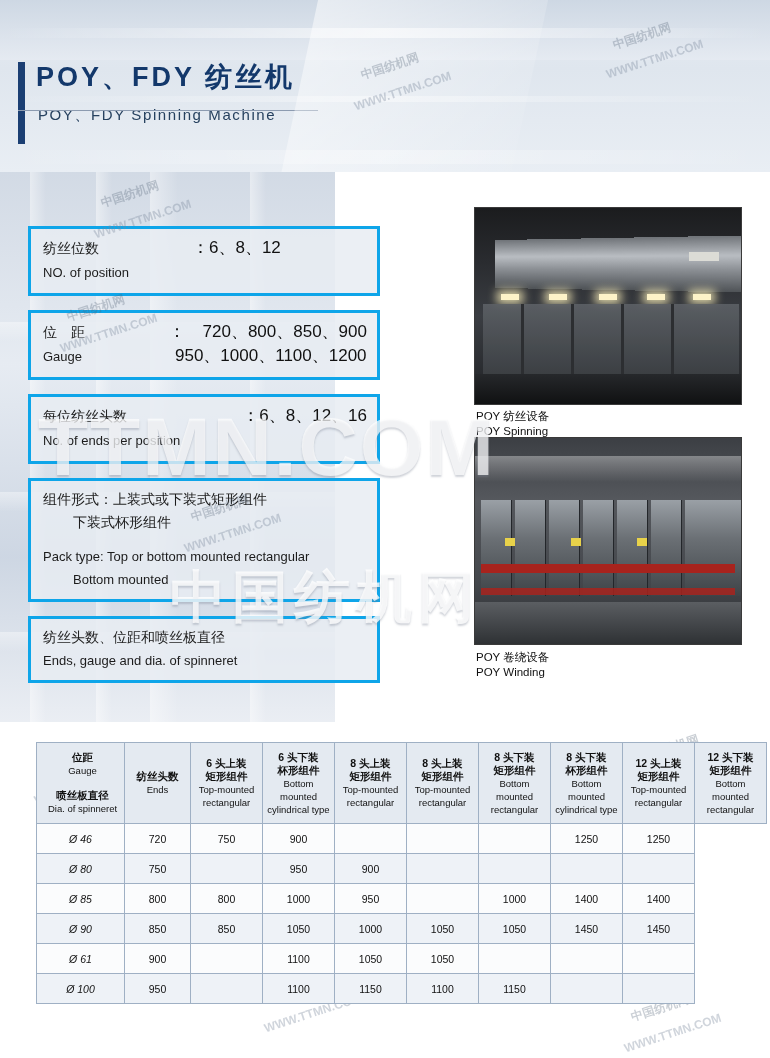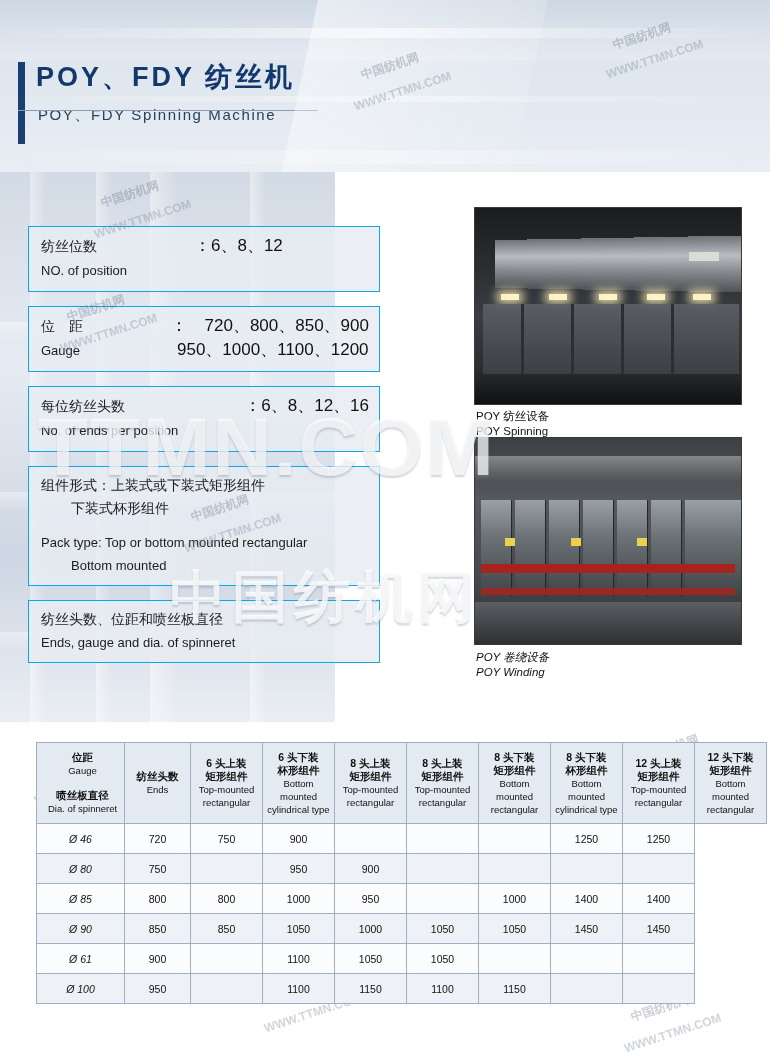--- a/index.html
+++ b/index.html
@@ -110,21 +110,21 @@
     background: #ffffff;
   }
 
   
   .specs {
     position: absolute;
     left: 28px; top: 226px;
     width: 352px;
   }
   .spec {
-    border: 1px solid #0ea5e9;
+    border: 3px solid #0ea5e9;
     background: rgba(231,236,242,.85);
     margin-bottom: 14px;
     padding: 7px 10px 8px 12px;
     position: relative;
     box-sizing: border-box;
   }
   .spec .row {
     display: flex;
     align-items: baseline;
     justify-content: space-between;
@@ -159,21 +159,21 @@
   .photo1 { left: 474px; top: 207px; width: 266px; height: 196px; }
   .photo2 { left: 474px; top: 437px; width: 266px; height: 206px; }
   .cap {
     position: absolute;
     font-size: 11.5px;
     color: #111;
     line-height: 15px;
     white-space: nowrap;
   }
   .cap1 { left: 476px; top: 409px; }
-  .cap2 { left: 476px; top: 650px; font-style: italic; }
+  .cap2 { left: 476px; top: 650px; }
 
   .ph-inner { position: absolute; inset: 0; }
   
   .p1bg {
     background: linear-gradient(180deg,#1b1c1e 0%, #2a2c30 28%, #3a3d42 55%, #202225 100%);
   }
   .p1 .duct {
     position: absolute; left: 8px; top: 30px; width: 250px; height: 52px;
     background: linear-gradient(180deg,#6f7378,#b9bdc2 35%,#8c9095 60%,#4e5256);
     transform: perspective(220px) rotateY(-9deg);

